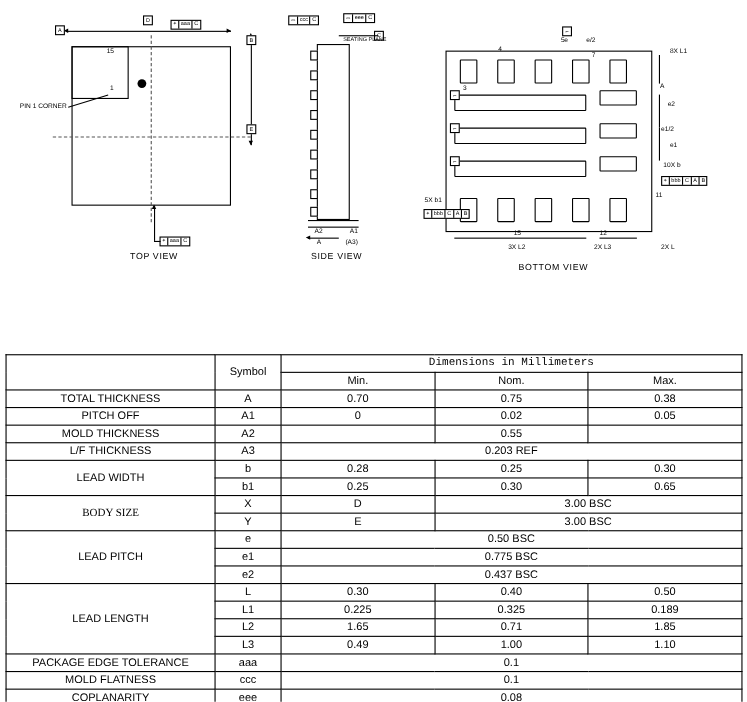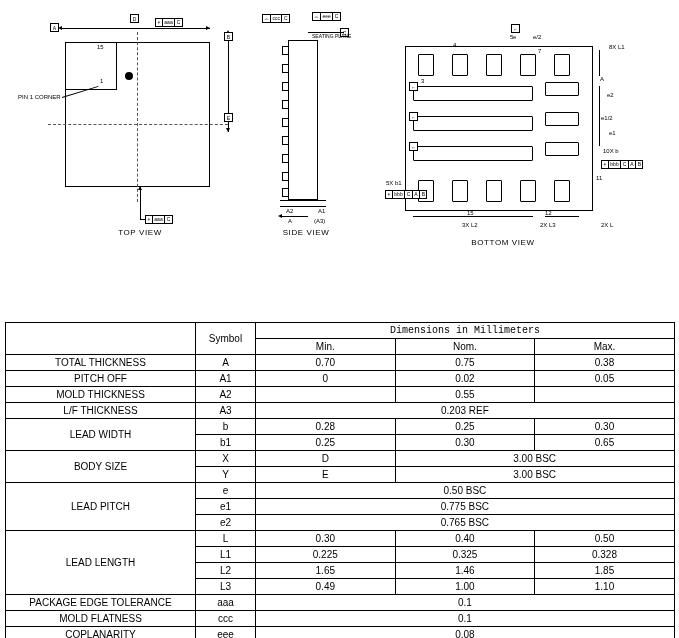--- a/index.html
+++ b/index.html
@@ -401,21 +401,21 @@
           <td>0.30</td>
         </tr>
         <tr>
           <td>b1</td>
           <td>0.25</td>
           <td>0.30</td>
           <td>0.65</td>
         </tr>
 
         <tr>
-          <td class="name-cell" rowspan="2" style="width:130px;">BODY SIZE</td>
+          <td class="name-cell" rowspan="2" style="width:130px;font-family:Liberation Serif, serif;">BODY SIZE</td>
           <td style="width:60px;">X</td>
           <td style="width:60px;">D</td>
           <td colspan="2">3.00  BSC</td>
         </tr>
         <tr>
           <td>Y</td>
           <td>E</td>
           <td colspan="2">3.00  BSC</td>
         </tr>
 
@@ -423,40 +423,40 @@
           <td class="name-cell" rowspan="3">LEAD PITCH</td>
           <td>e</td>
           <td colspan="3">0.50  BSC</td>
         </tr>
         <tr>
           <td>e1</td>
           <td colspan="3">0.775 BSC</td>
         </tr>
         <tr>
           <td>e2</td>
-          <td colspan="3">0.765 BSC</td>
+          <td colspan="3">0.437 BSC</td>
         </tr>
 
         <tr>
           <td class="name-cell" rowspan="4">LEAD LENGTH</td>
           <td>L</td>
           <td>0.30</td>
           <td>0.40</td>
           <td>0.50</td>
         </tr>
         <tr>
           <td>L1</td>
           <td>0.225</td>
           <td>0.325</td>
-          <td>0.328</td>
+          <td>0.189</td>
         </tr>
         <tr>
           <td>L2</td>
           <td>1.65</td>
-          <td>1.46</td>
+          <td>0.71</td>
           <td>1.85</td>
         </tr>
         <tr>
           <td>L3</td>
           <td>0.49</td>
           <td>1.00</td>
           <td>1.10</td>
         </tr>
 
         <tr>

